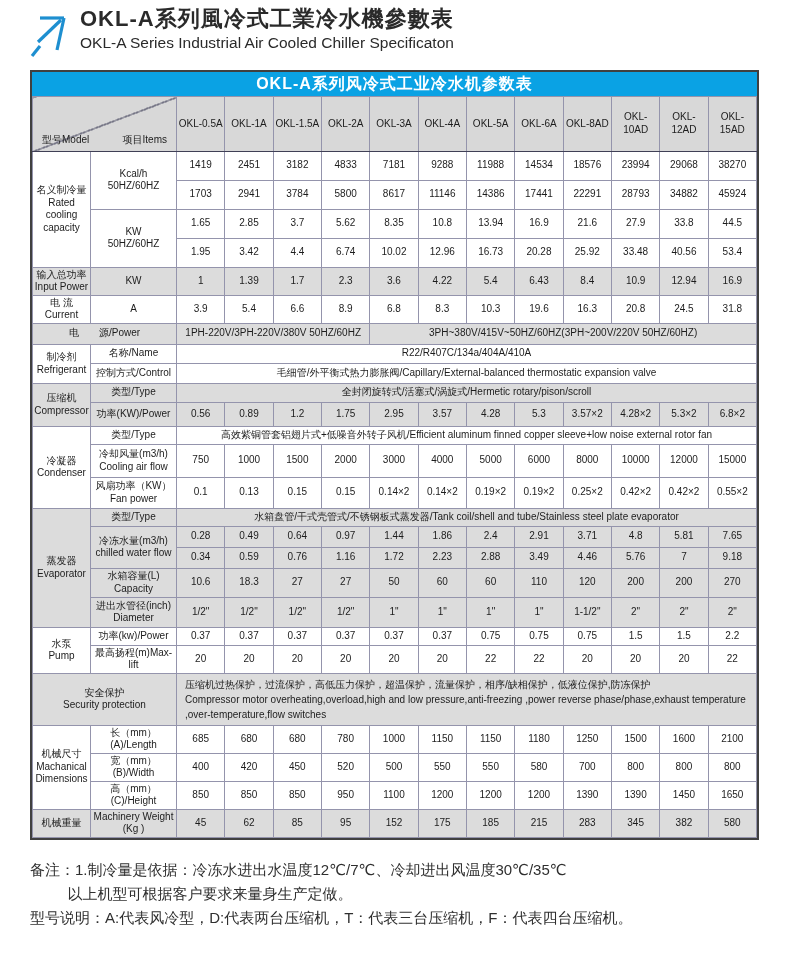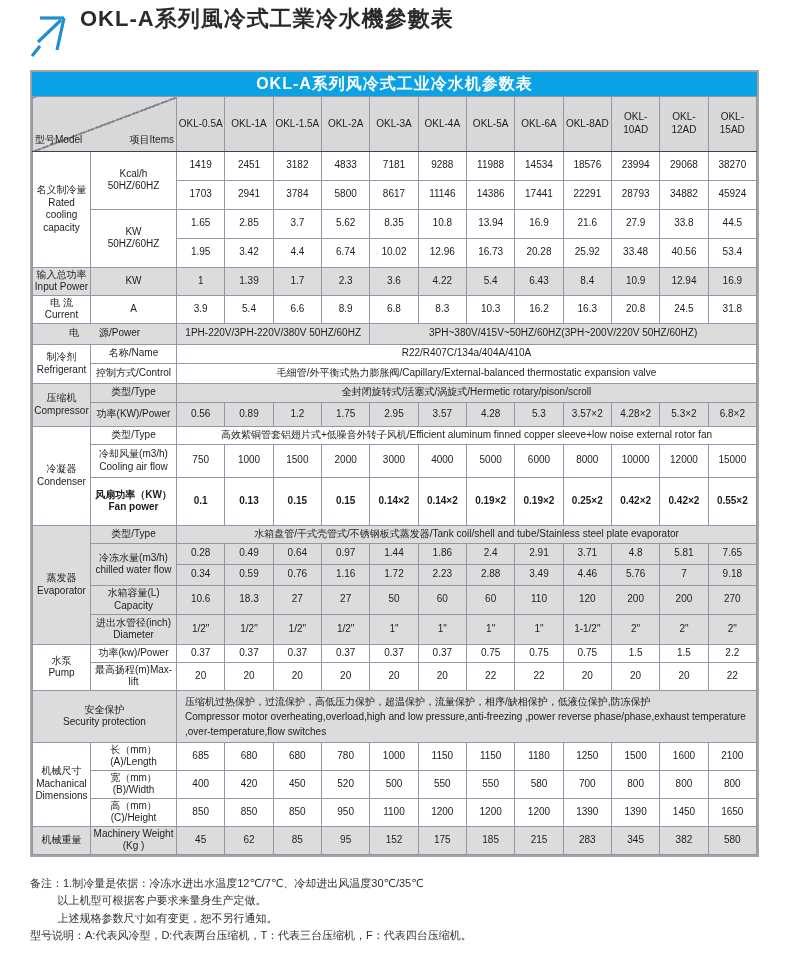--- a/index.html
+++ b/index.html
@@ -12,66 +12,67 @@
   .page { padding: 6px 30px 0 30px; }
 
   
   .hdr { display:flex; align-items:flex-start; gap:10px; margin-bottom:10px; }
   .logo { width:40px; height:50px; flex:0 0 auto; margin-top:4px; }
   .titles { line-height:1.15; }
   .title-zh { font-size:22px; font-weight:bold; color:#2a2a2a; letter-spacing:1px; }
   .title-en { font-size:15.5px; color:#2a2a2a; margin-top:3px; }
 
   
-  .table-frame { width:729px; border:2px solid #a3a3a3; }
+  .table-frame { width:729px; border:2px solid #404040; }
   .caption {
     height:24px; line-height:24px; text-align:center;
     color:#ffffff; font-size:16px; font-weight:bold; letter-spacing:1px;
   }
   table { width:100%; border-collapse:collapse; table-layout:fixed; }
   col.c1 { width:58px; } col.c2 { width:86px; }
   th, td {
     border:1px solid #9494ac;
     font-size:10px; text-align:center; vertical-align:middle;
     padding:1px 1px; white-space:pre-line; line-height:1.25;
     overflow:hidden; color:#1c1c1c;
   }
   thead th { background:#d8d8d8; font-weight:normal; font-size:10px; height:27px; border-bottom:1.5px solid #3f3f55; }
   tr.grey td { background:#dcdcdc; }
   tr.sec td { border-top:1.5px solid #3f3f55; }
   td.g { font-size:10px; }
   td.i { font-size:10px; }
   td.left { text-align:left; padding:3px 8px; line-height:1.5; }
   th.corner {
-    position:relative; text-align:left; padding:0 0;
+    position:relative; text-align:left; padding:0 7px;
     background-image:linear-gradient(to bottom right,
       transparent calc(50% - 0.6px), #55556b calc(50% - 0.6px),
       #55556b calc(50% + 0.6px), transparent calc(50% + 0.6px));
   }
   .corner-wrap { display:flex; justify-content:space-between; align-items:flex-end; height:100%; padding:2px 2px 4px 2px; }
   .corner-wrap span:last-child { align-self:flex-end; margin-top:10px; }
 
   
-  .notes { margin-top:18px; font-size:11px; color:#2f2f2f; line-height:1.6; }
+  .notes { margin-top:18px; font-size:15px; color:#2f2f2f; line-height:1.6; }
   .notes div { white-space:pre-wrap; }
 </style>
 </head>
 <body>
 
 <div class="page">
 
   <div class="hdr">
     <svg class="logo" viewBox="0 0 40 50">
       <line x1="10" y1="8" x2="34" y2="8" stroke="#1e8fd0" stroke-width="3.2"></line>
       <line x1="34" y1="8" x2="27" y2="40" stroke="#1e8fd0" stroke-width="3.2"></line>
       <line x1="31" y1="10" x2="8" y2="32" stroke="#1e8fd0" stroke-width="3.2"></line>
       <line x1="10" y1="36" x2="2" y2="46" stroke="#1e8fd0" stroke-width="3.2"></line>
     </svg>
     <div class="titles">
       <div class="title-zh">OKL-A系列風冷式工業冷水機參數表</div>
+      <div class="title-en">OKL-A Series Industrial Air Cooled Chiller Specificaton</div>
     </div>
   </div>
 
   <div class="table-frame">
     <div class="caption" style="background: rgb(10, 162, 228);">OKL-A系列风冷式工业冷水机参数表</div>
     <table>
       <colgroup>
         <col class="c1">
           <col class="c2">
         <col>
@@ -195,21 +196,21 @@
             <td class="g">电 流
 Current</td>
             <td class="i">A</td>
             <td>3.9</td>
             <td>5.4</td>
             <td>6.6</td>
             <td>8.9</td>
             <td>6.8</td>
             <td>8.3</td>
             <td>10.3</td>
-            <td>16.2</td>
+            <td>19.6</td>
             <td>16.3</td>
             <td>20.8</td>
             <td>24.5</td>
             <td>31.8</td>
           </tr>
           <tr class="grey sec" style="height: 21px;">
             <td colspan="2" class="g">电　　源/Power</td>
             <td colspan="4">1PH-220V/3PH-220V/380V 50HZ/60HZ</td>
             <td colspan="8">3PH~380V/415V~50HZ/60HZ(3PH~200V/220V  50HZ/60HZ)</td>
           </tr>
@@ -259,21 +260,21 @@
             <td>2000</td>
             <td>3000</td>
             <td>4000</td>
             <td>5000</td>
             <td>6000</td>
             <td>8000</td>
             <td>10000</td>
             <td>12000</td>
             <td>15000</td>
           </tr>
-          <tr style="height: 48px; font-weight: bold;">
+          <tr style="height: 31px;">
             <td class="i">风扇功率（KW）
 Fan power</td>
             <td>0.1</td>
             <td>0.13</td>
             <td>0.15</td>
             <td>0.15</td>
             <td>0.14×2</td>
             <td>0.14×2</td>
             <td>0.19×2</td>
             <td>0.19×2</td>
@@ -453,17 +454,16 @@
             <td>382</td>
             <td>580</td>
           </tr>
         </tbody>
     </table>
   </div>
 
   <div class="notes">
       <div>备注：1.制冷量是依据：冷冻水进出水温度12℃/7℃、冷却进出风温度30℃/35℃</div>
       <div>         以上机型可根据客户要求来量身生产定做。</div>
-      <div>         上述规格参数尺寸如有变更，恕不另行通知。</div>
       <div>型号说明：A:代表风冷型，D:代表两台压缩机，T：代表三台压缩机，F：代表四台压缩机。</div>
     </div>
 
 </div>
 
 </body></html>

